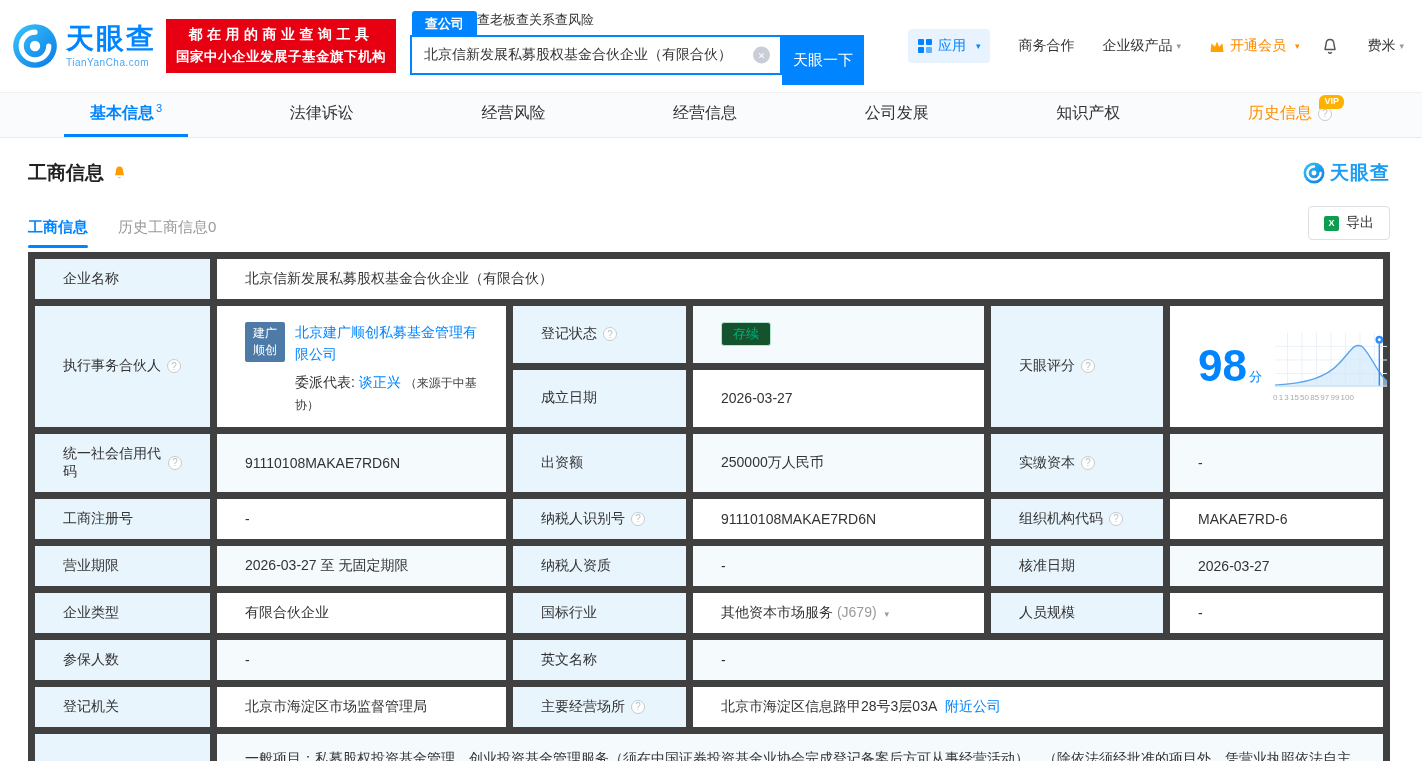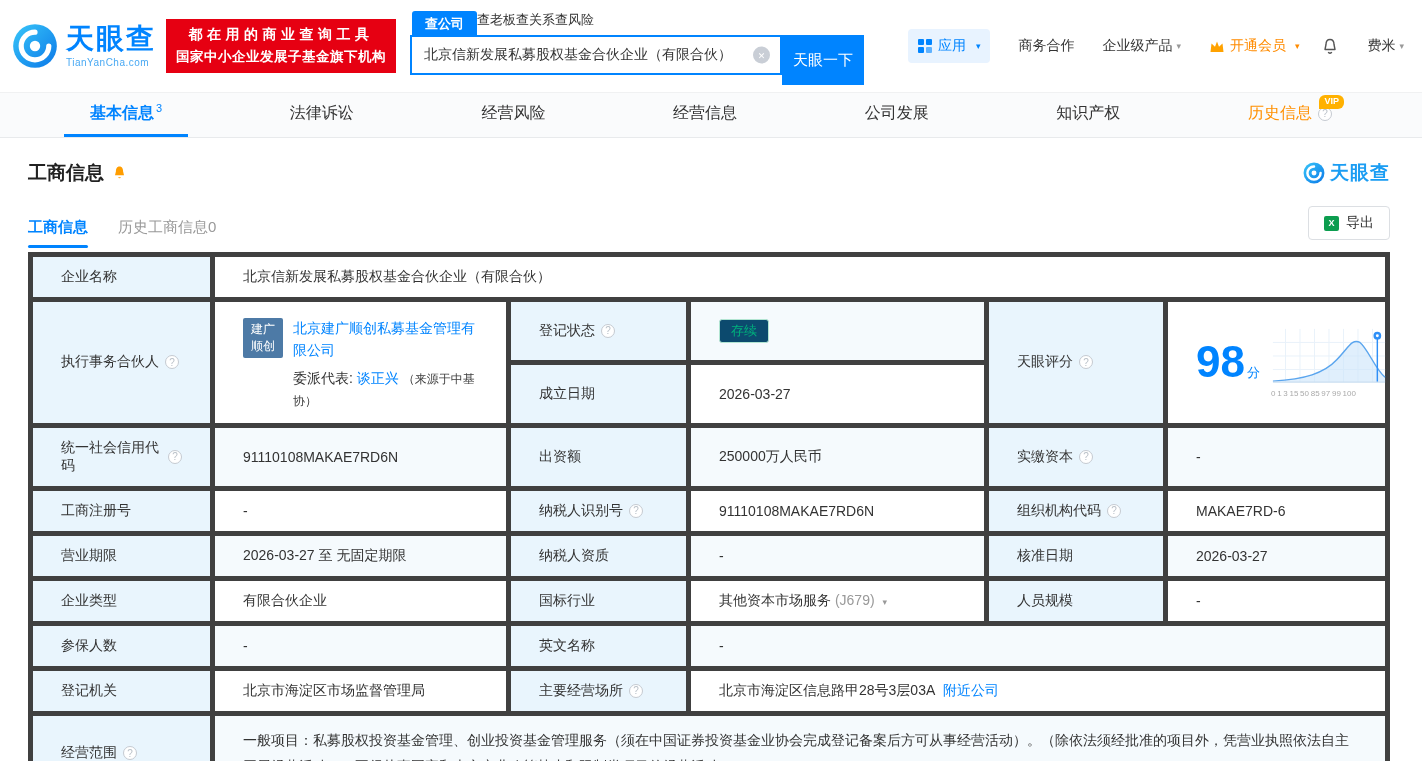--- a/index.html
+++ b/index.html
@@ -63,31 +63,31 @@
   .sub-tab.active { color:#0084ff; font-weight:bold; }
   .sub-tab.active::after { content:""; position:absolute; left:0; right:0; bottom:0; height:3px; background:#0084ff; border-radius:2px; }
   .sub-tab.inactive { color:#999; margin-left:30px; }
   .export-btn { margin-left:auto; display:flex; align-items:center; gap:7px; border:1px solid #dcdfe3; border-radius:4px;
     padding:7px 15px; font-size:14px; color:#333; background:#fff; cursor:pointer; margin-bottom:8px; }
   .excel-ic { width:15px; height:15px; background:#0c9d4f; border-radius:2px; color:#fff; font-size:9px; font-weight:bold;
     display:flex; align-items:center; justify-content:center; }
 
   
   table { width:100%; border-collapse:collapse; table-layout:fixed; margin-top:4px; }
-  td { border:5px solid #404040; font-size:14px; color:#333; padding:11px 28px; vertical-align:middle; word-break:break-all; background:#fff; }
+  td { border:7px solid #404040; font-size:14px; color:#333; padding:11px 28px; vertical-align:middle; word-break:break-all; background:#fff; }
   td.lbl { background:#e9f5fd; }
   tr.tint td.val { background:#f5fafd; }
   .lbl-inner { display:flex; align-items:center; }
   .row-std td { height:44px; }
   .row-half td { height:57px; }
   .gray { color:#999; }
   .dd-caret { font-size:9px; color:#999; margin-left:4px; cursor:pointer; }
   a.blue-link { color:#0084ff; text-decoration:none; cursor:pointer; }
 
-  .badge-green { display:inline-block; background:#0c4a6e; color:#00b07c; border:1px solid #b2e5d2; border-radius:3px;
+  .badge-green { display:inline-block; background:#14532d; color:#00b07c; border:1px solid #b2e5d2; border-radius:3px;
     padding:2px 11px; font-size:13px; }
 
   .partner-cell { background:#fff !important; vertical-align:top; padding-top:16px; }
   .partner { display:flex; gap:10px; }
   .p-logo { width:40px; height:40px; background:#4d7aa6; color:#fff; font-size:12px; line-height:1.4; display:flex;
     align-items:center; justify-content:center; text-align:center; flex:none; padding:0 7px; word-break:break-all; border-radius:2px; }
   .p-link { color:#0084ff; font-size:14px; line-height:1.55; cursor:pointer; }
   .p-delegate { margin-top:7px; font-size:14px; color:#333; line-height:1.55; }
   .p-src { color:#404040; font-size:12px;text-align:right; }
 

